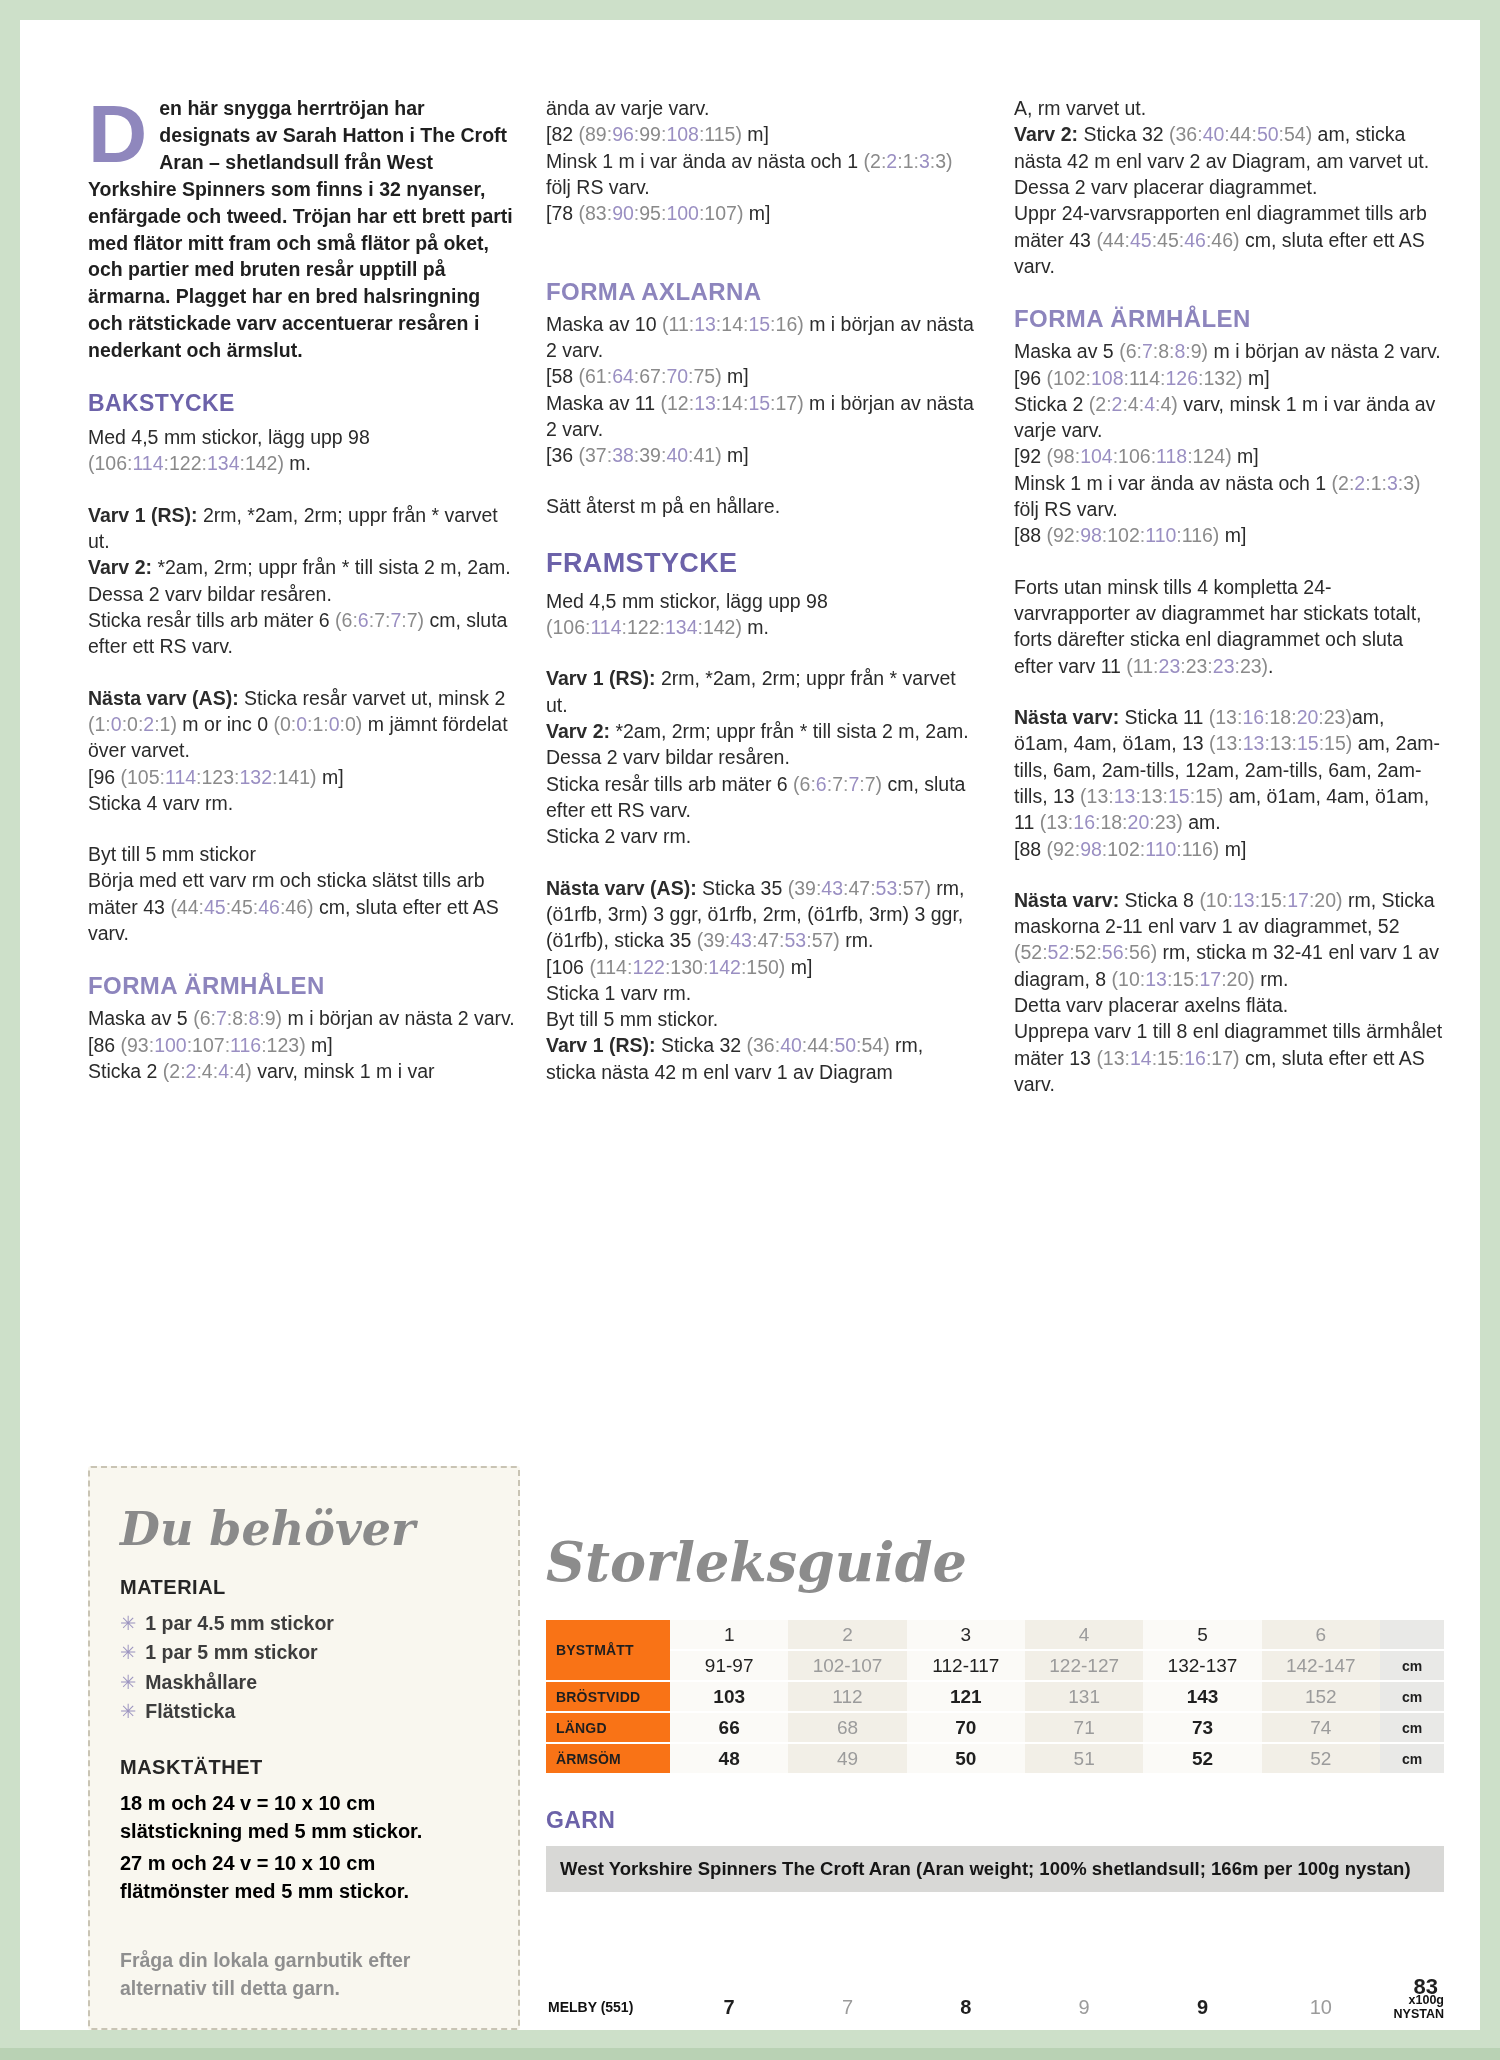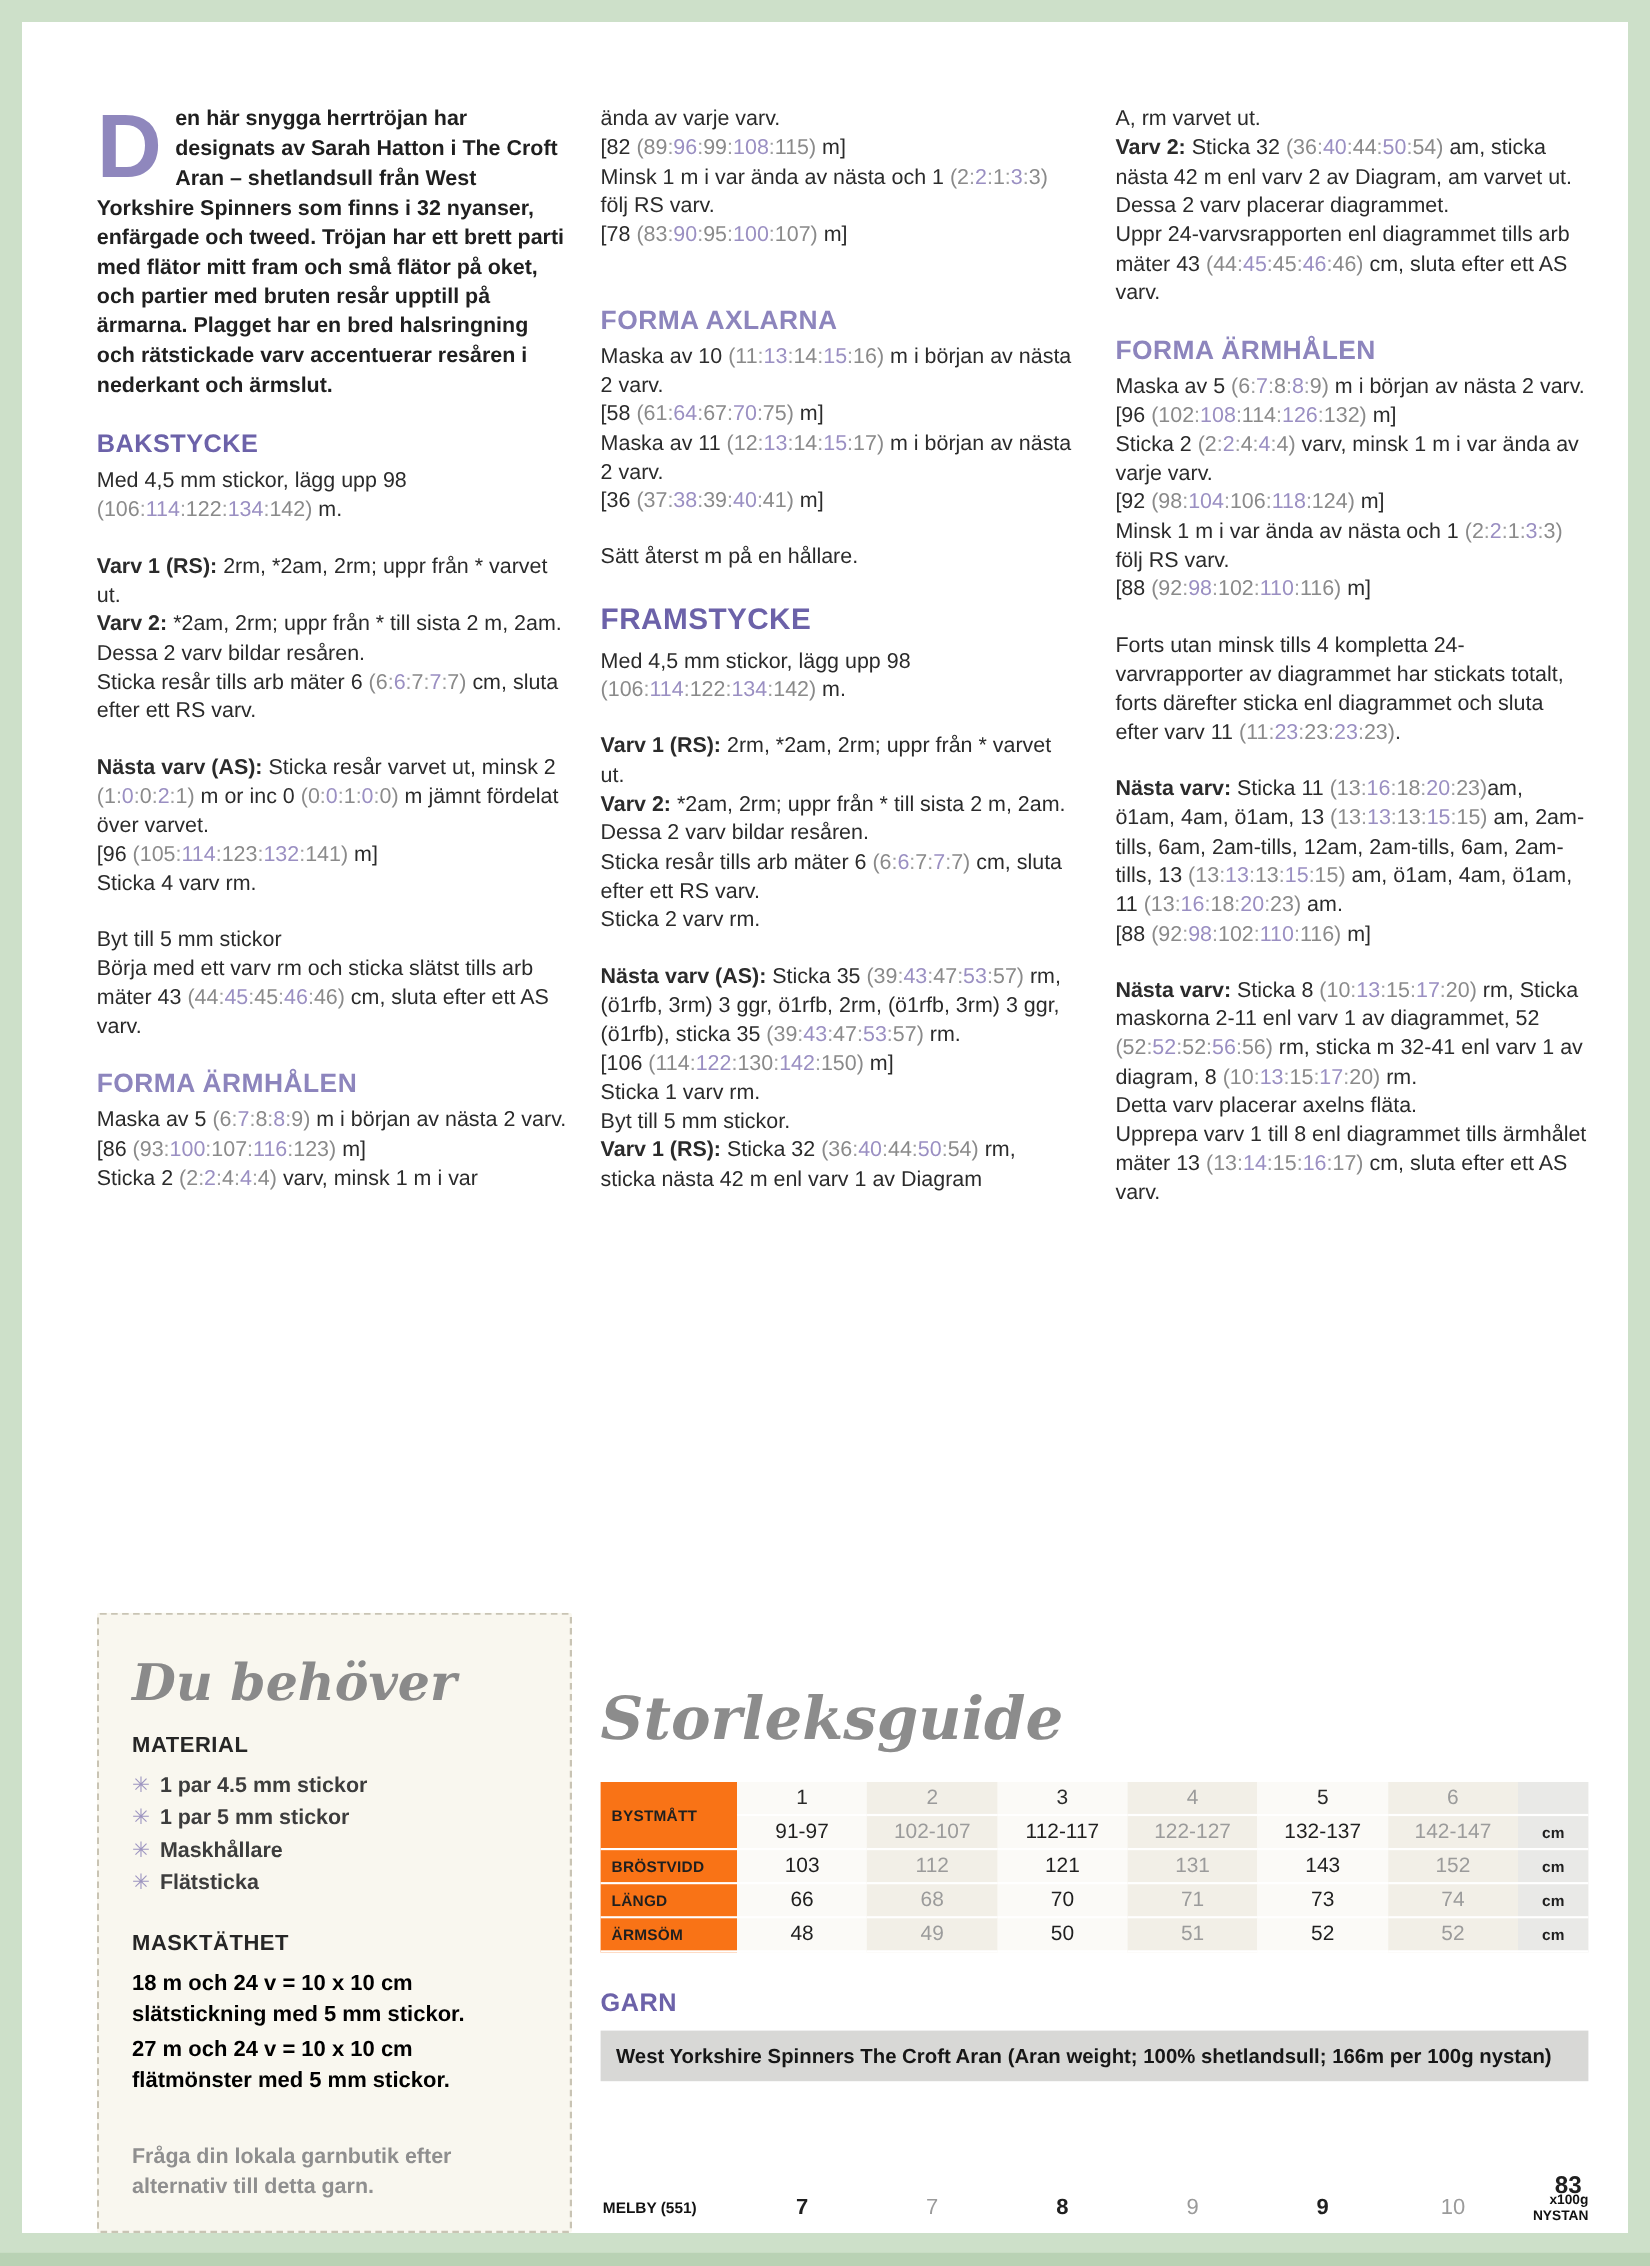--- a/index.html
+++ b/index.html
@@ -41,21 +41,21 @@
   .nb-gauge { font-size:20px; font-weight:bold; color:#000000; line-height:1.4; margin-bottom:4px; }
   .nb-note { margin-top:auto; font-size:19.5px; font-weight:bold; color:#8f8f8f; line-height:1.4; }
 
   
   .sizeguide { margin-top:auto; }
   .sg-title { font-family:"DejaVu Serif", serif; font-style:italic; font-weight:bold; font-size:54px; color:#8c8c8c; margin:0 0 26px 0; }
   .sz-table { width:100%; border-collapse:separate; border-spacing:0; table-layout:fixed; }
   .sz-table th, .sz-table td { height:31px; vertical-align:middle; border-bottom:2px solid #ffffff; }
   .lbl { background:#f97316; font-size:14px; font-weight:bold; color:#1f1f1f; text-align:left; padding-left:10px; letter-spacing:.2px; }
   .sz-table td { text-align:center; font-size:19px; }
-  td.ca { background:#fbfaf7; color:#1f1f1f; font-weight:normal; }
+  td.ca { background:#fbfaf7; color:#1f1f1f; font-weight:bold; }
   td.cb { background:#f2efe7; color:#9b9b9b; font-weight:normal; }
   td.hdr { font-weight:normal; }
   td.ca.hdr { color:#2a2a2a; }
   td.rng { font-weight:normal; }
   td.unit { background:#e9e9e7; font-size:14px; font-weight:bold; color:#1f1f1f; }
 
   
   .garn-h { font-size:23px; font-weight:bold; color:#6c62a9; margin:32px 0 12px; letter-spacing:.4px; }
   .garn-bar { background:#d8d8d6; color:#161616; font-weight:bold; font-size:18.5px; line-height:1.4; padding:10px 14px; }
   .garn-table { width:100%; border-collapse:collapse; table-layout:fixed; margin-top:92px; }

